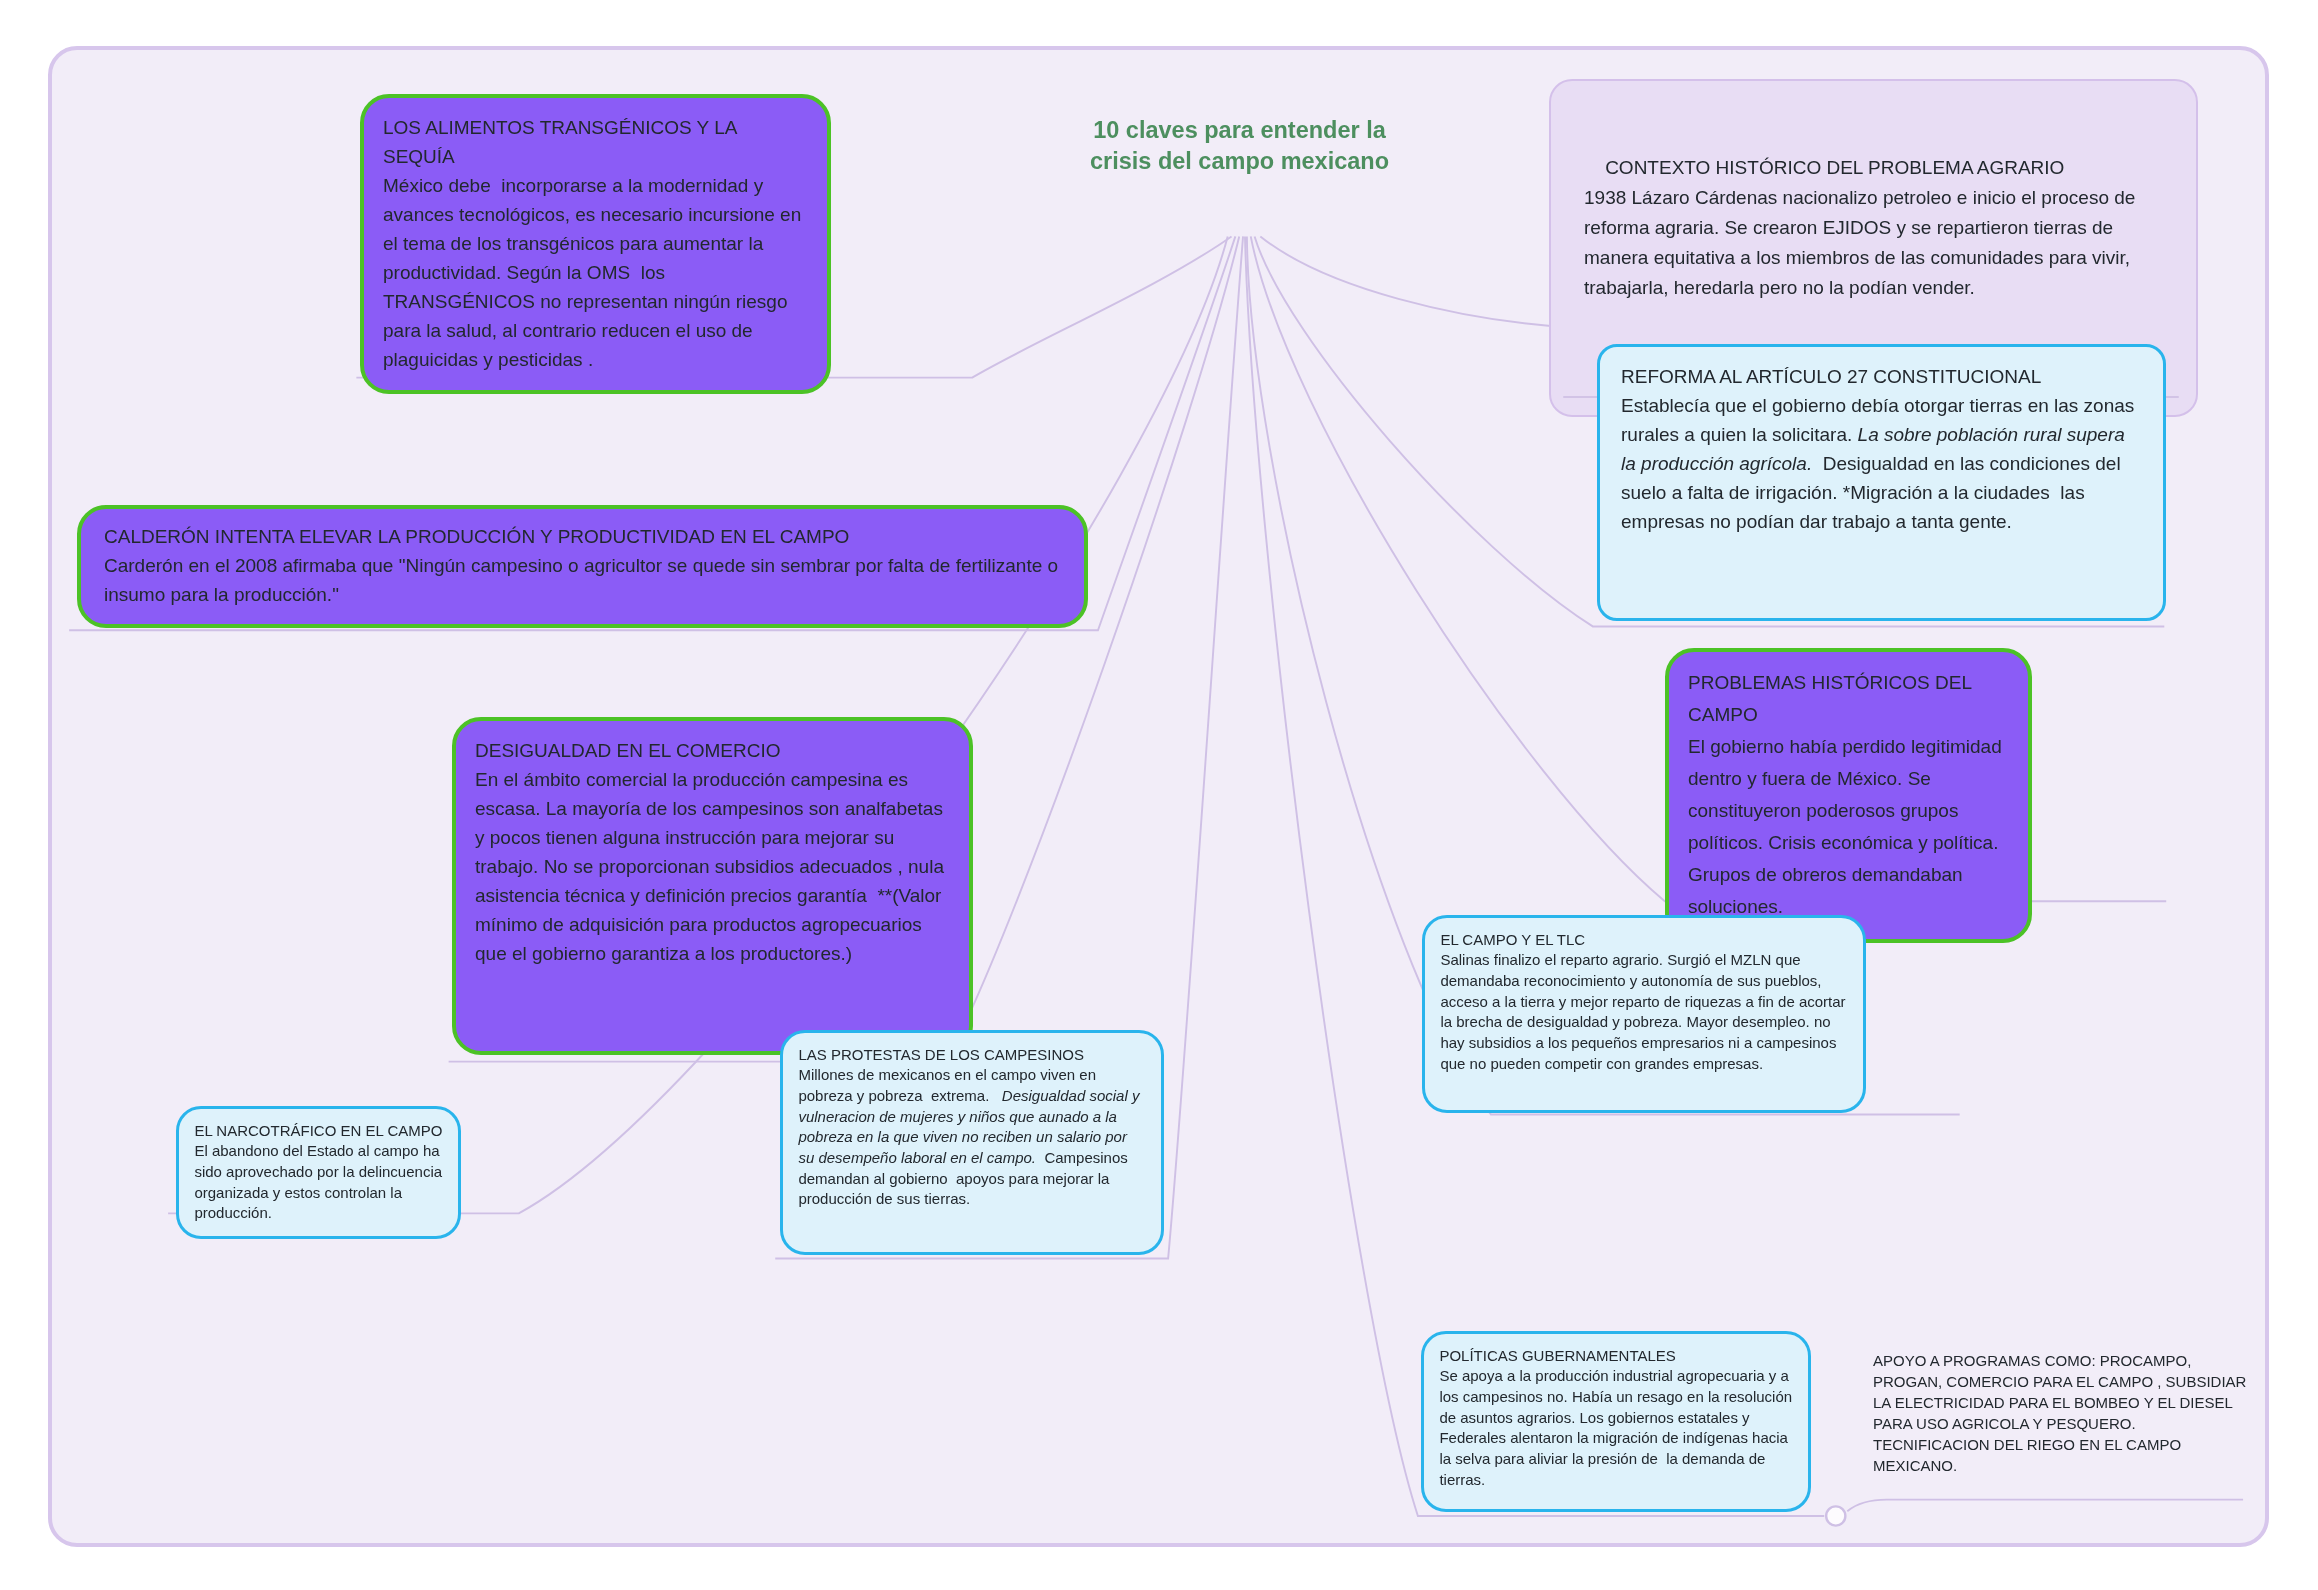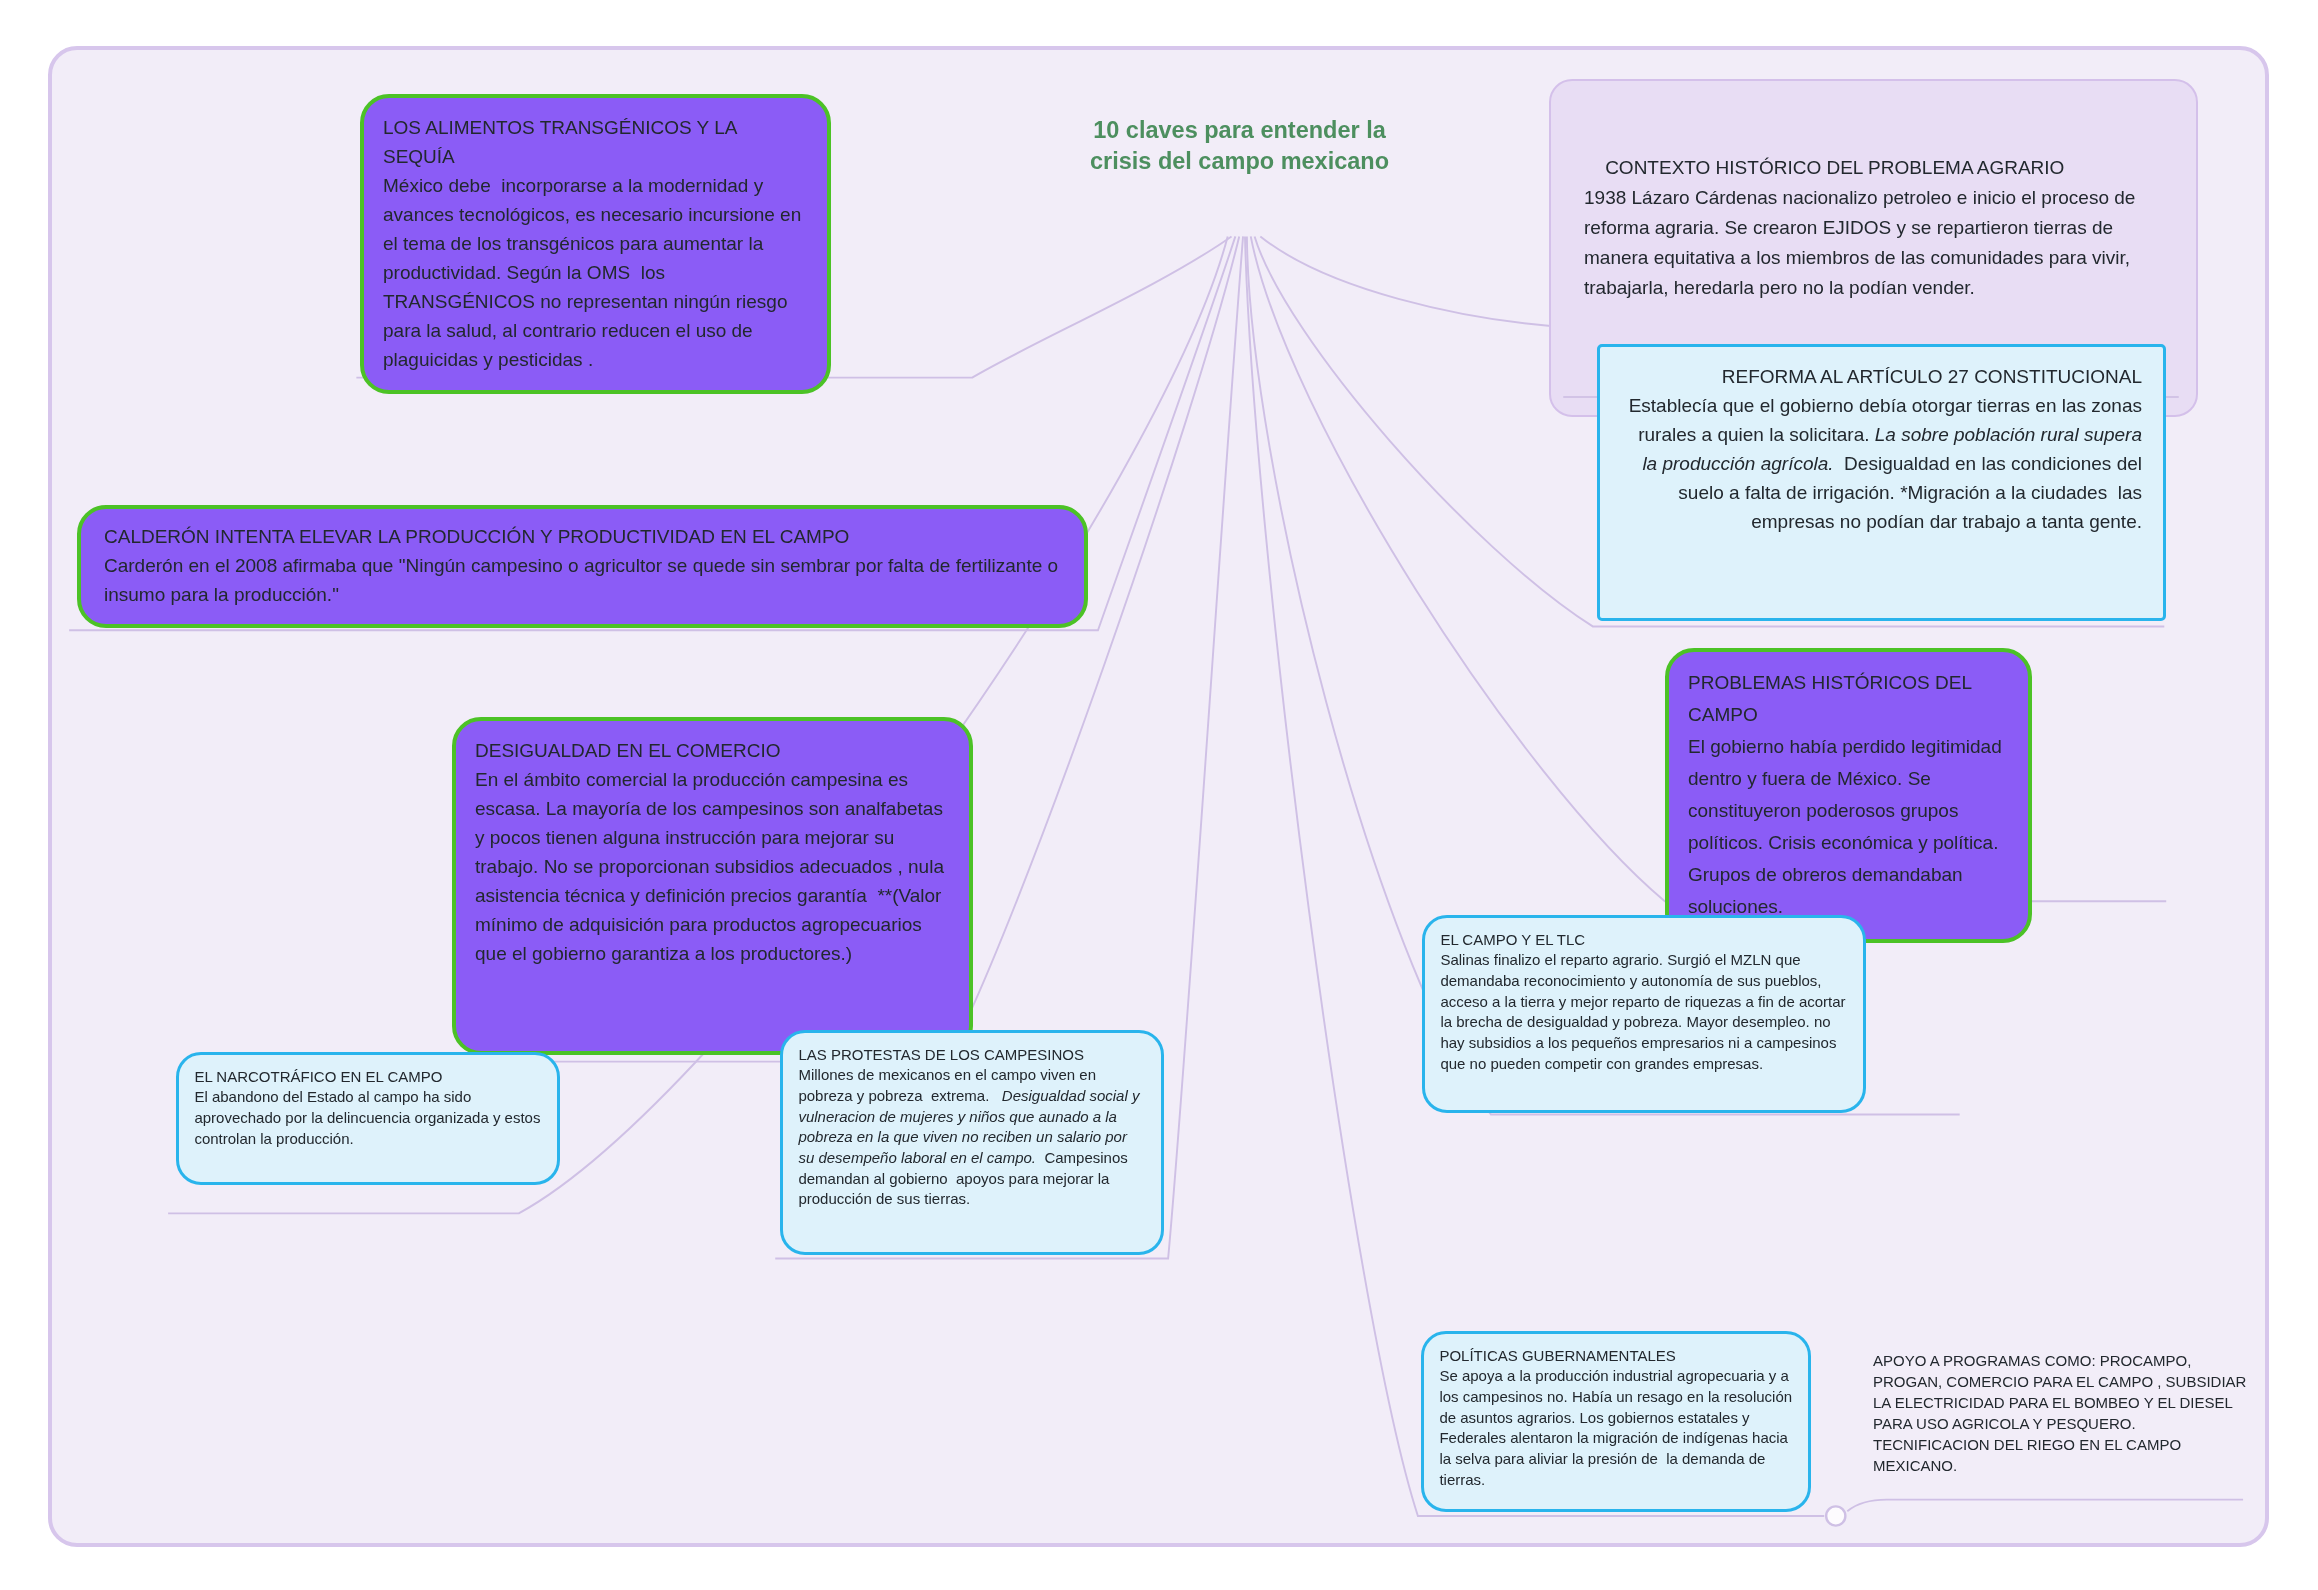--- a/index.html
+++ b/index.html
@@ -18,22 +18,22 @@
   #wires{position:absolute;left:0;top:0;width:2318px;height:1591px;z-index:1;pointer-events:none;}
   .node{
     position:absolute;box-sizing:border-box;white-space:pre-wrap;z-index:2;
   }
   .node em{font-style:italic;}
   .green{
     background:#8b5cf6;border:4.8px solid #4cc226;border-radius:29px;
     font-size:19px;line-height:29px;padding:15.4px 19px;
   }
   .blue-lg{
-    background:#def2fb;border:3.8px solid #29b4ec;border-radius:5px;
-    font-size:19px;line-height:29px;padding:15.4px 21px;text-align:right;
+    background:#def2fb;border:3.8px solid #29b4ec;border-radius:20px;
+    font-size:19px;line-height:29px;padding:15.4px 21px;
   }
   .blue-sm{
     background:#def2fb;border:3.8px solid #29b4ec;border-radius:25px;
     font-size:15px;line-height:20.7px;padding:11.5px 15.4px;
   }
   .purple-lg{
     background:#e8ddf4;border:2.9px solid #d4c0ea;border-radius:23px;
     font-size:19px;line-height:30px;padding:42px 33px 52px 33px;
   }
   .plain{
@@ -93,21 +93,21 @@
 
   <div class="node green" style="left:452px;top:717px;width:521px;min-height:338px;z-index:2;"><span>DESIGUALDAD EN EL COMERCIO
 En el ámbito comercial la producción campesina es escasa. La mayoría de los campesinos son analfabetas y pocos tienen alguna instrucción para mejorar su trabajo. No se proporcionan subsidios adecuados , nula asistencia técnica y definición precios garantía  **(Valor mínimo de adquisición para productos agropecuarios que el gobierno garantiza a los productores.)</span></div>
 
   <div class="node green" style="left:1665px;top:648px;width:367px;min-height:248px;line-height:32px;"><span>PROBLEMAS HISTÓRICOS DEL CAMPO
 El gobierno había perdido legitimidad dentro y fuera de México. Se constituyeron poderosos grupos políticos. Crisis económica y política. Grupos de obreros demandaban soluciones.</span></div>
 
   <div class="node blue-sm" style="left:1422px;top:915px;width:444px;min-height:198px;"><span>EL CAMPO Y EL TLC
 Salinas finalizo el reparto agrario. Surgió el MZLN que demandaba reconocimiento y autonomía de sus pueblos, acceso a la tierra y mejor reparto de riquezas a fin de acortar la brecha de desigualdad y pobreza. Mayor desempleo. no hay subsidios a los pequeños empresarios ni a campesinos que no pueden competir con grandes empresas.</span></div>
 
-  <div class="node blue-sm" style="left:176px;top:1052px;width:384px;min-height:133px;"><span>EL NARCOTRÁFICO EN EL CAMPO
+  <div class="node blue-sm" style="left:176px;top:1106px;width:285px;min-height:133px;"><span>EL NARCOTRÁFICO EN EL CAMPO
 El abandono del Estado al campo ha sido aprovechado por la delincuencia organizada y estos controlan la producción.</span></div>
 
   <div class="node blue-sm" style="left:780px;top:1030px;width:384px;min-height:225px;z-index:4;"><span>LAS PROTESTAS DE LOS CAMPESINOS
 Millones de mexicanos en el campo viven en pobreza y pobreza  extrema.   </span><em>Desigualdad social y vulneracion de mujeres y niños que aunado a la pobreza en la que viven no reciben un salario por su desempeño laboral en el campo.</em><span>  Campesinos demandan al gobierno  apoyos para mejorar la producción de sus tierras.</span></div>
 
   <div class="node blue-sm" style="left:1421px;top:1331px;width:390px;min-height:181px;"><span>POLÍTICAS GUBERNAMENTALES
 Se apoya a la producción industrial agropecuaria y a los campesinos no. Había un resago en la resolución de asuntos agrarios. Los gobiernos estatales y Federales alentaron la migración de indígenas hacia la selva para aliviar la presión de  la demanda de tierras.</span></div>
 
   <div class="node plain" style="left:1873px;top:1350px;width:380px;min-height:134px;"><span>APOYO A PROGRAMAS COMO: PROCAMPO, PROGAN, COMERCIO PARA EL CAMPO , SUBSIDIAR LA ELECTRICIDAD PARA EL BOMBEO Y EL DIESEL PARA USO AGRICOLA Y PESQUERO. TECNIFICACION DEL RIEGO EN EL CAMPO MEXICANO.</span></div>
 

